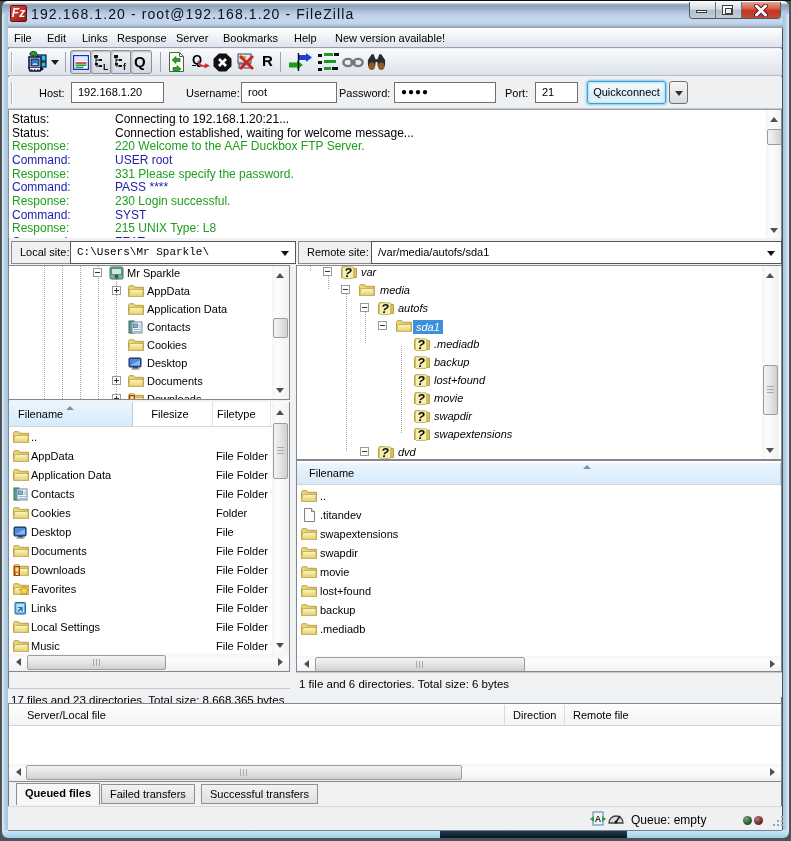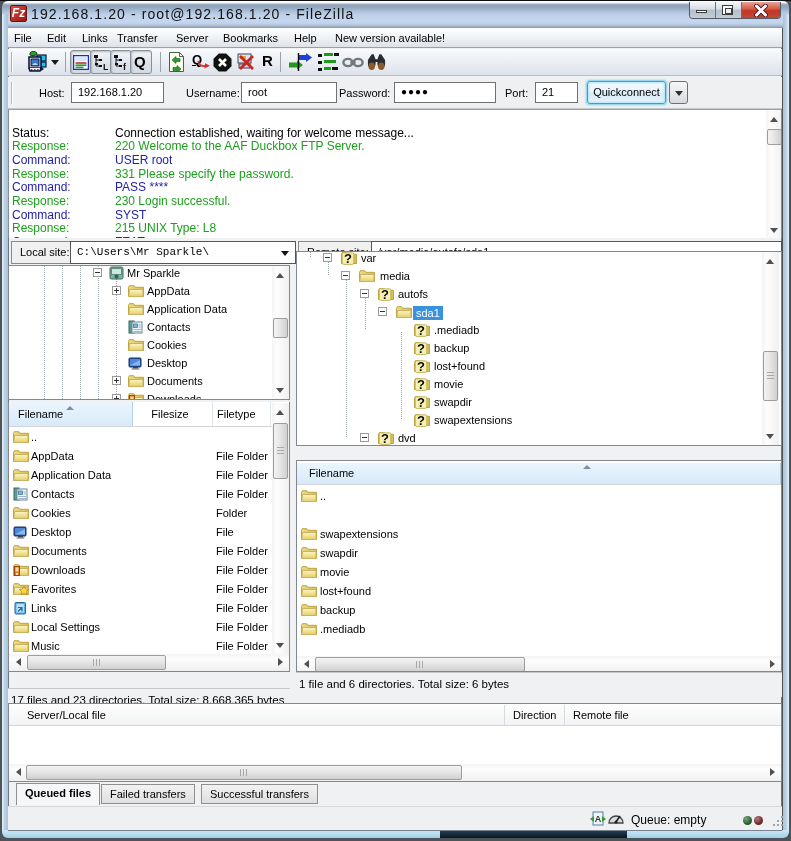--- a/index.html
+++ b/index.html
@@ -171,21 +171,21 @@
         <path d="M2.5 2 L11.5 11 M11.5 2 L2.5 11" stroke="#512" stroke-width="4.6" stroke-linecap="round"></path>
         <path d="M2.5 2 L11.5 11 M11.5 2 L2.5 11" stroke="#fff" stroke-width="3" stroke-linecap="round"></path>
       </svg>
     </div>
   </div>
 <div id="client"></div>
 <div id="menubar">
 <span style="left:6px">File</span>
     <span style="left:39px">Edit</span>
     <span style="left:74px">Links</span>
-    <span style="left:109px">Transfer</span>
+    <span style="left:109px">Response</span>
     <span style="left:168px">Server</span>
     <span style="left:215px">Bookmarks</span>
     <span style="left:286px">Help</span>
     <span style="left:327px">New version available!</span>
 </div>
 <div id="toolbar">
 <i style="position:absolute;left:3px;top:3px;width:2px;height:20px;border-left:1px solid #aab0b8;border-right:1px solid #fff;"></i>
 <svg style="position:absolute;left:20px;top:2px;width:20px;height:22px;" viewBox="0 0 20 22">
 <path d="M2 2 q3-3.5 7 0 l-1 2 q-3 1.5 -6 0z" fill="#28a428" stroke="#0c4c0c"></path>
 <rect x="9" y="4" width="9" height="6" fill="#22c4e4" stroke="#0a1440" stroke-width="1.2"></rect>
@@ -303,20 +303,21 @@
 <span class="lbl" style="left:178px">Username:</span>
 <div class="qbox" style="left:233px;width:96px;">root</div>
 <span class="lbl" style="left:331px">Password:</span>
 <div class="qbox" style="left:386px;width:102px;letter-spacing:1px;font-size:10px;">●●●●</div>
 <span class="lbl" style="left:497px">Port:</span>
 <div class="qbox" style="left:527px;width:43px;">21</div>
 <div id="qcbtn">Quickconnect</div>
 <div id="qcdrop"></div>
 </div>
 <div id="log">
+<div class="row st" style="top:2px"><span class="lab">Status:</span>Connecting to 192.168.1.20:21...</div>
 <div class="row st" style="top:16px"><span class="lab">Status:</span>Connection established, waiting for welcome message...</div>
 <div class="row rsp" style="top:29px"><span class="lab">Response:</span>220 Welcome to the AAF Duckbox FTP Server.</div>
 <div class="row cmd" style="top:43px"><span class="lab">Command:</span>USER root</div>
 <div class="row rsp" style="top:57px"><span class="lab">Response:</span>331 Please specify the password.</div>
 <div class="row cmd" style="top:70px"><span class="lab">Command:</span>PASS ****</div>
 <div class="row rsp" style="top:84px"><span class="lab">Response:</span>230 Login successful.</div>
 <div class="row cmd" style="top:98px"><span class="lab">Command:</span>SYST</div>
 <div class="row rsp" style="top:111px"><span class="lab">Response:</span>215 UNIX Type: L8</div>
 <div class="row cmd" style="top:125px"><span class="lab">Command:</span>FEAT</div>
 <div class="vsb" style="left:757px;top:0;height:129px;">
@@ -401,21 +402,21 @@
 <div class="sbtn" style="top:0">
         <i class="arr up"></i>
       </div>
 <div class="vthumb" style="top:52px;height:20px;"></div>
 <div class="sbtn" style="bottom:0">
         <i class="arr dn"></i>
       </div>
 </div>
 </div>
 
-<div id="rtree" class="pane" style="left:296px;top:251px;width:486px;height:195px;overflow:hidden;">
+<div id="rtree" class="pane" style="left:296px;top:265px;width:486px;height:195px;overflow:hidden;font-style:italic;">
 <i class="dotv" style="left:13px;top:0;height:6px;"></i>
 <i class="dotv" style="left:31px;top:8px;height:16px;"></i>
 <i class="dotv" style="left:49px;top:26px;height:160px;"></i>
 <i class="dotv" style="left:68px;top:44px;height:34px;"></i>
 <i class="dotv" style="left:104px;top:80px;height:88px;"></i>
 <div class="treerow" style="top:-3px;left:0;width:460px;">
       <i class="expander" style="left:26px;"></i>
       <svg class="ti" style="left:44px;">
         <use href="#qfo"></use>
       </svg>
@@ -608,20 +609,26 @@
 
 <div id="rlist" class="pane" style="left:296px;top:460px;width:486px;height:212px;overflow:hidden;">
 <div class="lhead" style="left:0;top:2px;width:484px;height:22px;">
 <div class="hcell sorted" style="left:0;width:484px;padding-left:12px;padding-top:4px;">Filename<i class="sortarr" style="left:286px;top:-2px;"></i></div>
 </div>
 <div class="listrow" style="top:26px;left:0;width:484px;">
       <svg class="ti" style="left:4px;">
         <use href="#fo"></use>
       </svg>
       <span class="txt" style="left:23px;">..</span>
+    </div>
+<div class="listrow" style="top:45px;left:0;width:484px;">
+      <svg class="ti" style="left:4px;">
+        <use href="#fi"></use>
+      </svg>
+      <span class="txt" style="left:23px;">.titandev</span>
     </div>
 <div class="listrow" style="top:64px;left:0;width:484px;">
       <svg class="ti" style="left:4px;">
         <use href="#fo"></use>
       </svg>
       <span class="txt" style="left:23px;">swapextensions</span>
     </div>
 <div class="listrow" style="top:83px;left:0;width:484px;">
       <svg class="ti" style="left:4px;">
         <use href="#fo"></use>

